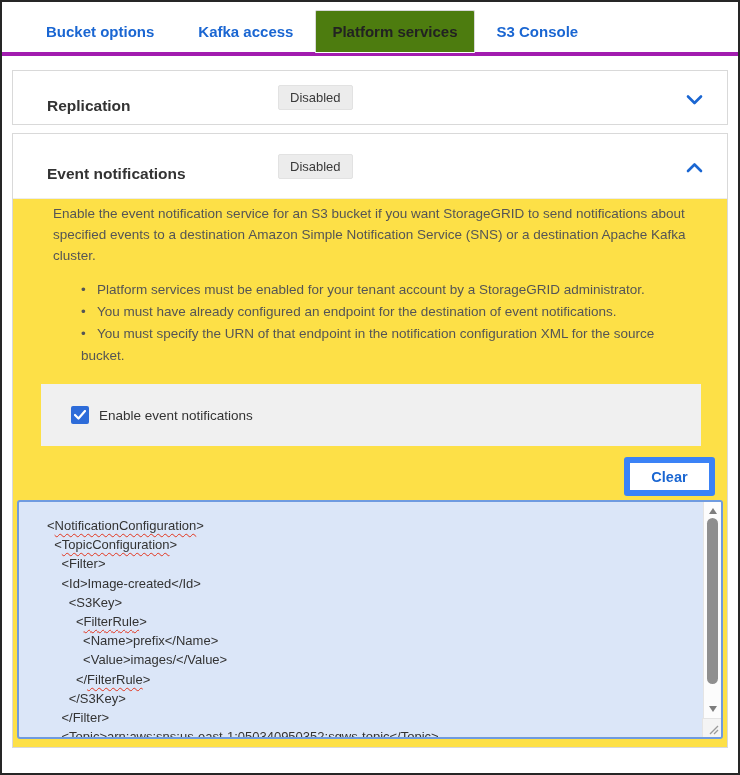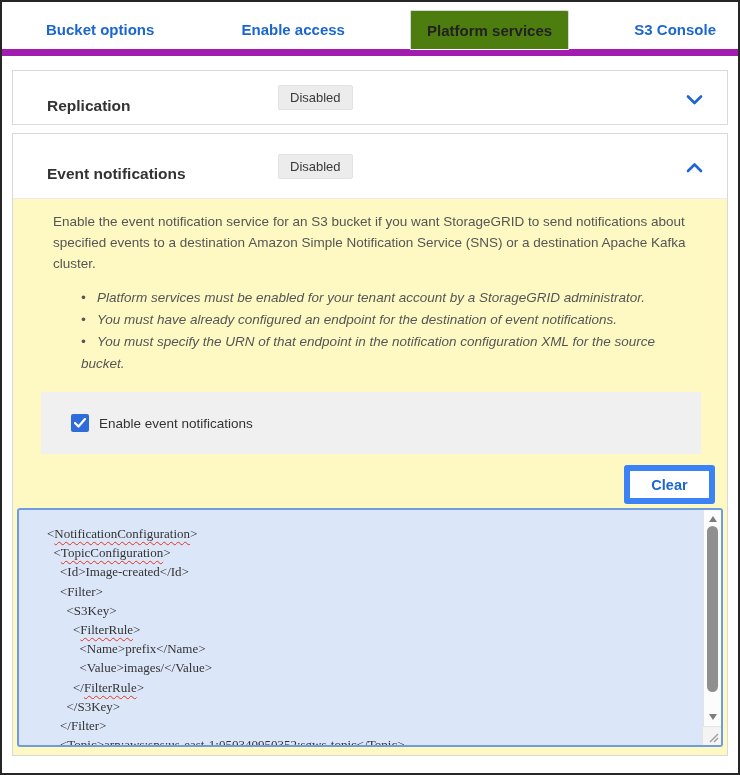--- a/index.html
+++ b/index.html
@@ -15,22 +15,21 @@
     overflow: hidden;
   }
 
   
   .tabbar {
     display: flex;
     align-items: stretch;
     height: 46px;
     margin-top: 8px;
     padding-left: 22px;
-    border-bottom: 7px solid #a21caf;
-    justify-content: space-between;
+    border-bottom: 4px solid #a21caf;
   }
   .tab {
     display: flex;
     align-items: center;
     padding: 0 22px;
     font-size: 15px;
     font-weight: 700;
     color: #1a66d2;
     cursor: pointer;
     white-space: nowrap;
@@ -79,33 +78,33 @@
     color: #3a3a3a;
     font-size: 13px;
     padding: 4px 11px;
     border-radius: 2px;
   }
   .header-spacer { flex: 1; }
   .chevron { flex: none; width: 17px; height: 12px; }
 
   
   .card-body {
-    background: #fef9c3;
+    background: #fde047;
     border-top: 1px solid #ececec;
-    padding: 12px 4px 8px 4px;
+    padding: 4px 4px 8px 4px;
   }
   .body-text { padding: 0 26px 0 36px; }
 
   .service-description {
     font-size: 13.5px;
     line-height: 21px;
     color: #555;
     max-width: 676px;
   }
-  .requirements { margin: 13px 0 0 28px; list-style: none; font-style: italic; }
+  .requirements { margin: 13px 0 0 28px; list-style: none; }
   .requirements li {
     font-size: 13.5px;
     line-height: 22px;
     color: #555;
   }
   .requirements li::before {
     content: "\2022";
     display: inline-block;
     width: 16px;
     color: #555;
@@ -164,21 +163,21 @@
     border: 2px solid #6f9be0;
     border-radius: 3px;
     background: #dbe6f8;
     overflow: hidden;
   }
   .xml-code {
     position: absolute;
     inset: 0 19px 0 0;
     padding: 14px 0 0 28px;
     overflow: hidden;
-    font-family: Liberation Serif, serif;
+    font-family: Liberation Sans, sans-serif;
     font-size: 13px;
     line-height: 19.2px;
     color: #333;
   }
   .xml-line { white-space: pre; }
   .sq {
     text-decoration-line: underline;
     text-decoration-style: wavy;
     text-decoration-color: #e2341d;
     text-decoration-thickness: 1px;
@@ -239,21 +238,21 @@
     padding: 17px 12px 0 0;
   }
 </style>
 </head>
 <body>
 
 <div class="page">
 
   <div class="tabbar">
     <div class="tab">Bucket options</div>
-    <div class="tab">Enable access</div>
+    <div class="tab">Kafka access</div>
     <div class="tab active">Platform services</div>
     <div class="tab">S3 Console</div>
   </div>
 
   <div class="card replication">
     <div class="card-header">
       <div class="section-title">Replication</div>
       <span class="status-badge">Disabled</span>
       <div class="header-spacer"></div>
       <span class="chevron">
@@ -296,22 +295,22 @@
       </div>
 
       <div class="clear-row">
         <button class="clear-button">Clear</button>
       </div>
 
       <div class="xml-editor">
         <div class="xml-code">
             <div class="xml-line">&lt;<span class="sq">NotificationConfiguration</span>&gt;</div>
             <div class="xml-line">  &lt;<span class="sq">TopicConfiguration</span>&gt;</div>
+            <div class="xml-line">    &lt;Filter&gt;</div>
             <div class="xml-line">    &lt;Id&gt;Image-created&lt;/Id&gt;</div>
-            <div class="xml-line">    &lt;Filter&gt;</div>
             <div class="xml-line">      &lt;S3Key&gt;</div>
             <div class="xml-line">        &lt;<span class="sq">FilterRule</span>&gt;</div>
             <div class="xml-line">          &lt;Name&gt;prefix&lt;/Name&gt;</div>
             <div class="xml-line">          &lt;Value&gt;images/&lt;/Value&gt;</div>
             <div class="xml-line">        &lt;/<span class="sq">FilterRule</span>&gt;</div>
             <div class="xml-line">      &lt;/S3Key&gt;</div>
             <div class="xml-line">    &lt;/Filter&gt;</div>
             <div class="xml-line">    &lt;Topic&gt;arn:aws:sns:us-east-1:050340950352:sgws-topic&lt;/Topic&gt;</div>
           </div>
         <div class="v-scrollbar">

